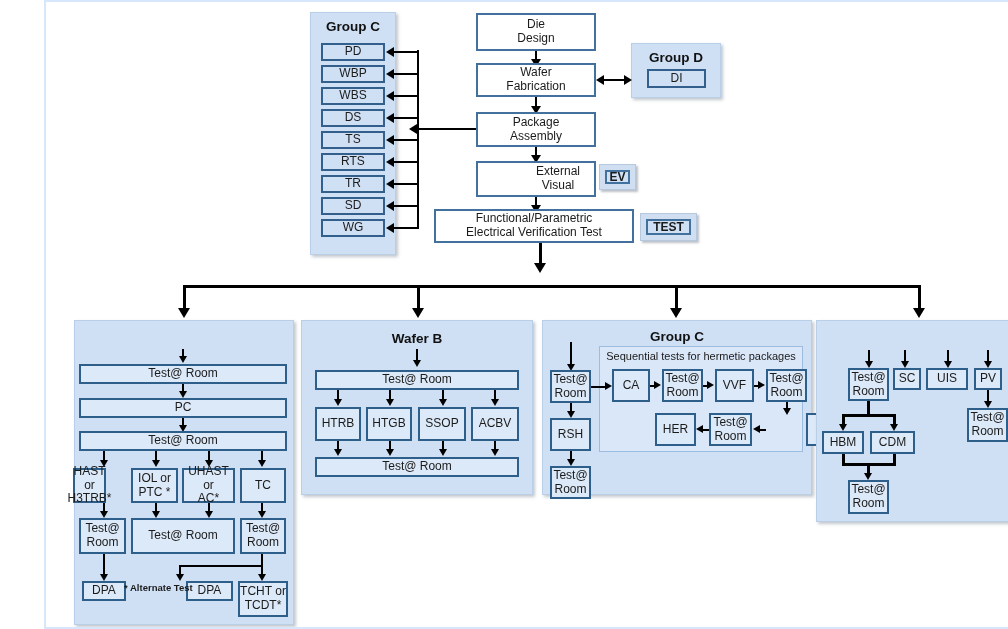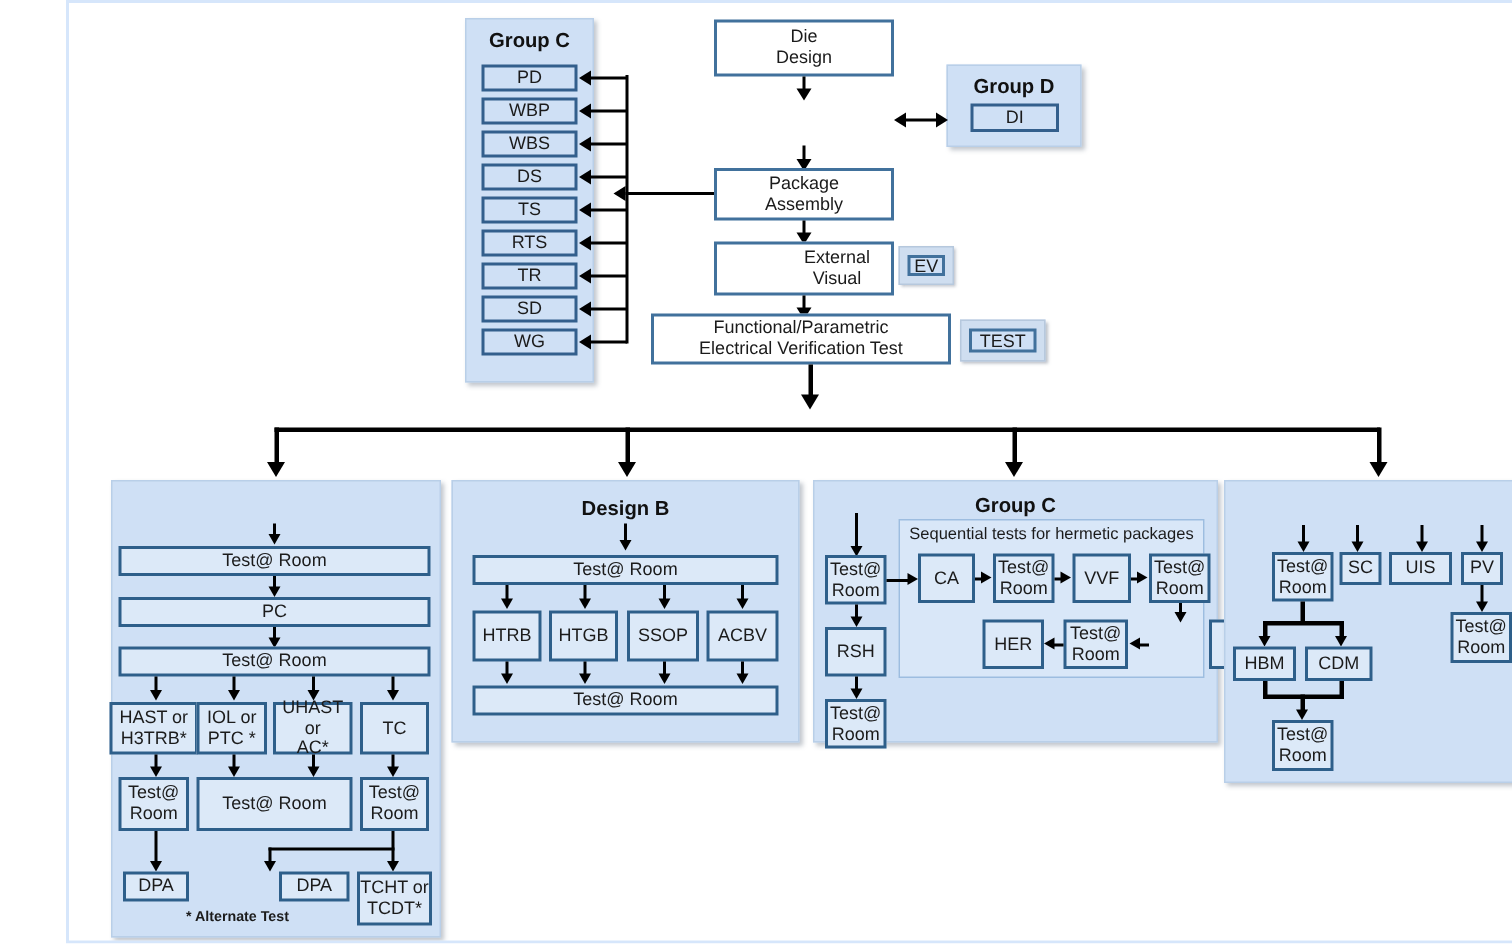--- a/index.html
+++ b/index.html
@@ -70,21 +70,21 @@
     border:1px solid #b6c8dd;
     box-shadow:1.5px 1.5px 2px rgba(120,130,145,.5);
     display:flex;align-items:center;justify-content:center;
   }
   .badge-inner{
     box-sizing:border-box;
     width:calc(100% - 10px);height:calc(100% - 10px);
     background:#cfe0f5;
     border:2px solid #41719c;
     display:flex;align-items:center;justify-content:center;
-    font-size:12px;font-weight:normal;color:#1b1b1b;
+    font-size:12px;font-weight:bold;color:#1b1b1b;
   }
   .note{
     position:absolute;
     font-size:9.5px;font-weight:bold;color:#1b1b1b;
     white-space:nowrap;
   }
 
   
   .ln{position:absolute;background:#000;}
   .lnv{width:2px;}
@@ -140,20 +140,22 @@
   <div class="arw arw-l" style="left:340px;top:221px;"></div>
 
   <div class="ln lnh" style="left:371px;top:126px;width:59px;"></div>
   <div class="arw arw-l" style="left:363px;top:122px;"></div>
 
   <div class="box" style="left:430px;top:11px;width:120px;height:38px;">Die
 Design</div>
   <div class="ln lnv" style="left:489px;top:49px;height:10px;"></div>
   <div class="arw arw-d" style="left:485px;top:57px;"></div>
 
+  <div class="box" style="left:430px;top:61px;width:120px;height:34px;">Wafer
+Fabrication</div>
   <div class="ln lnv" style="left:489px;top:95px;height:12px;"></div>
   <div class="arw arw-d" style="left:485px;top:104px;"></div>
 
   <div class="box" style="left:430px;top:110px;width:120px;height:35px;">Package
 Assembly</div>
   <div class="ln lnv" style="left:489px;top:145px;height:11px;"></div>
   <div class="arw arw-d" style="left:485px;top:153px;"></div>
 
   <div class="box" style="left:430px;top:159px;width:120px;height:36px;padding-left:44px;">External
 Visual</div>
@@ -208,21 +210,21 @@
 
   <div class="ln lnv" style="left:57px;top:449px;height:11px;"></div>
   <div class="arw arw-d-s" style="left:54px;top:458px;"></div>
   <div class="ln lnv" style="left:109px;top:449px;height:11px;"></div>
   <div class="arw arw-d-s" style="left:106px;top:458px;"></div>
   <div class="ln lnv" style="left:162px;top:449px;height:11px;"></div>
   <div class="arw arw-d-s" style="left:159px;top:458px;"></div>
   <div class="ln lnv" style="left:215px;top:449px;height:11px;"></div>
   <div class="arw arw-d-s" style="left:212px;top:458px;"></div>
 
-  <div class="box pale" style="left:27px;top:466px;width:59px;height:35px;">HAST or
+  <div class="box pale" style="left:27px;top:466px;width:33px;height:35px;">HAST or
 H3TRB*</div>
   <div class="box pale" style="left:85px;top:466px;width:47px;height:35px;">IOL or
 PTC *</div>
   <div class="box pale" style="left:136px;top:466px;width:53px;height:35px;">UHAST or
 AC*</div>
   <div class="box pale" style="left:194px;top:466px;width:46px;height:35px;">TC</div>
 
   <div class="ln lnv" style="left:57px;top:501px;height:10px;"></div>
   <div class="arw arw-d-s" style="left:54px;top:509px;"></div>
   <div class="ln lnv" style="left:109px;top:501px;height:10px;"></div>
@@ -244,24 +246,24 @@
   <div class="ln lnv" style="left:215px;top:552px;height:22px;"></div>
   <div class="arw arw-d-s" style="left:212px;top:572px;"></div>
   <div class="ln lnh" style="left:133px;top:563px;width:84px;"></div>
   <div class="ln lnv" style="left:133px;top:563px;height:11px;"></div>
   <div class="arw arw-d-s" style="left:130px;top:572px;"></div>
 
   <div class="box pale" style="left:36px;top:579px;width:44px;height:20px;">DPA</div>
   <div class="box pale" style="left:140px;top:579px;width:47px;height:20px;">DPA</div>
   <div class="box pale" style="left:192px;top:579px;width:50px;height:36px;">TCHT or
 TCDT*</div>
-  <div class="note" style="left:78px;top:604px;">* Alternate Test</div>
+  <div class="note" style="left:78px;top:580px;">* Alternate Test</div>
 
   <div class="panel" style="left:255px;top:318px;width:232px;height:175px;"></div>
-  <div class="panel-title" style="left:255px;top:329px;width:232px;">Design B</div>
+  <div class="panel-title" style="left:255px;top:329px;width:232px;">Wafer B</div>
 
   <div class="ln lnv" style="left:370px;top:347px;height:13px;"></div>
   <div class="arw arw-d-s" style="left:367px;top:358px;"></div>
 
   <div class="box pale" style="left:269px;top:368px;width:204px;height:20px;">Test@ Room</div>
 
   <div class="ln lnv" style="left:291px;top:388px;height:11px;"></div>
   <div class="arw arw-d-s" style="left:288px;top:397px;"></div>
   <div class="ln lnv" style="left:343px;top:388px;height:11px;"></div>
   <div class="arw arw-d-s" style="left:340px;top:397px;"></div>

